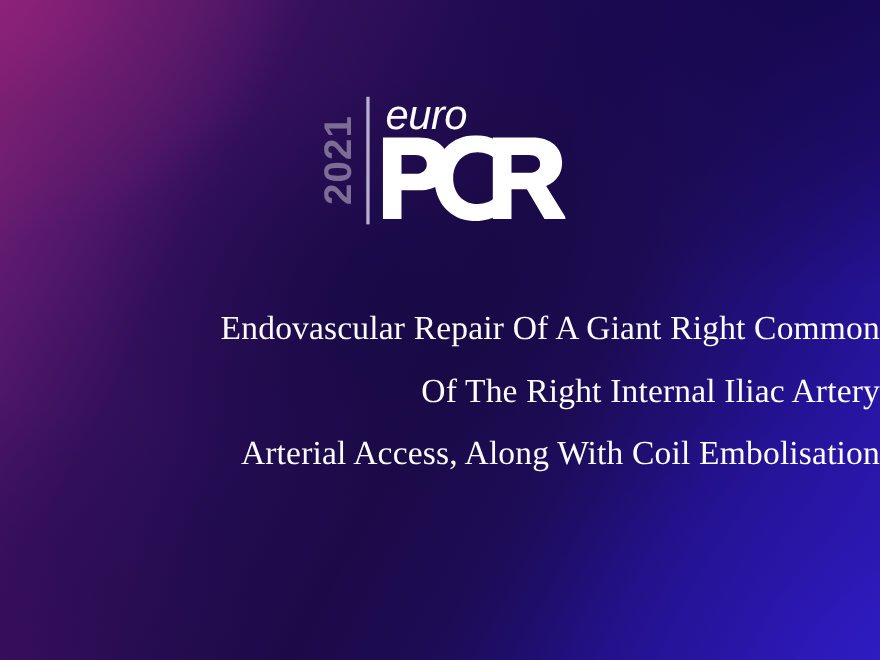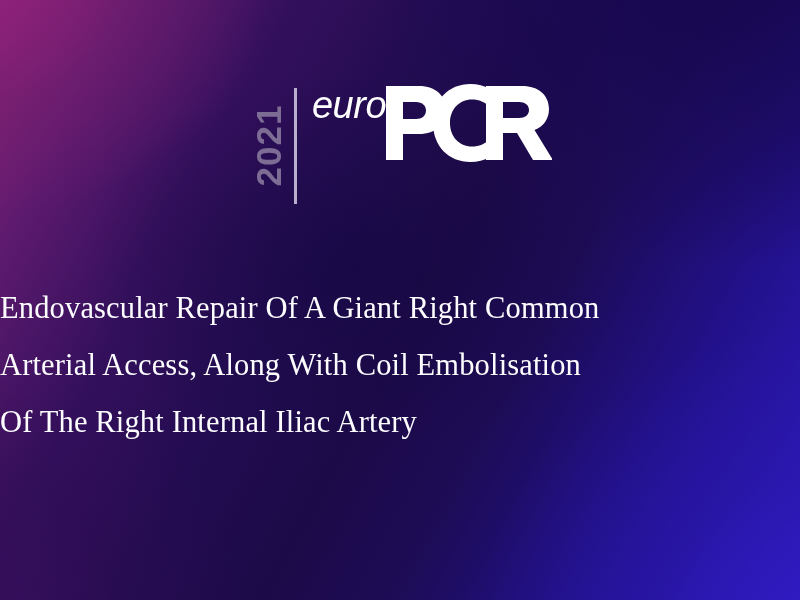--- a/index.html
+++ b/index.html
@@ -102,21 +102,21 @@
     line-height: 1;
   }
   .divider {
     width: 3px;
     background: #b9aecd;
     margin: 4px 12px 2px 4px;
     align-self: stretch;
   }
   .word-col {
     display: flex;
-    flex-direction: row;
+    flex-direction: column;
     justify-content: flex-start;
     padding-top: 2px;
   }
   .euro-text {
     font-family: "Liberation Sans", sans-serif;
     font-style: italic;
     font-weight: 400;
     font-size: 38px;
     color: #ffffff;
     line-height: 1;
@@ -128,22 +128,22 @@
     margin-top: -2px;
     height: 78px;
   }
   .pcr-svg { display: block; }
 
   
   #title-block {
     position: absolute;
     left: 0;
     right: 0;
-    top: 280px;
-    text-align: left;
+    top: 270px;
+    text-align: right;
   }
   .title-line {
     font-family: "Liberation Serif", serif;
     font-size: 30.5px;
     font-weight: 400;
     color: #fdfdff;
     line-height: 57px;
     letter-spacing: 0.15px;
     white-space: nowrap;
   }
@@ -188,17 +188,17 @@
             </g>
           </svg>
         </div>
       </div>
 
     </div>
   </div>
 
   <div id="title-block">
     <div class="title-line">Endovascular Repair Of A Giant Right Common</div>
+    <div class="title-line">Of The Right Internal Iliac Artery</div>
     <div class="title-line">Arterial Access, Along With Coil Embolisation</div>
-    <div class="title-line">Of The Right Internal Iliac Artery</div>
   </div>
 
 </div>
 
 </body></html>

